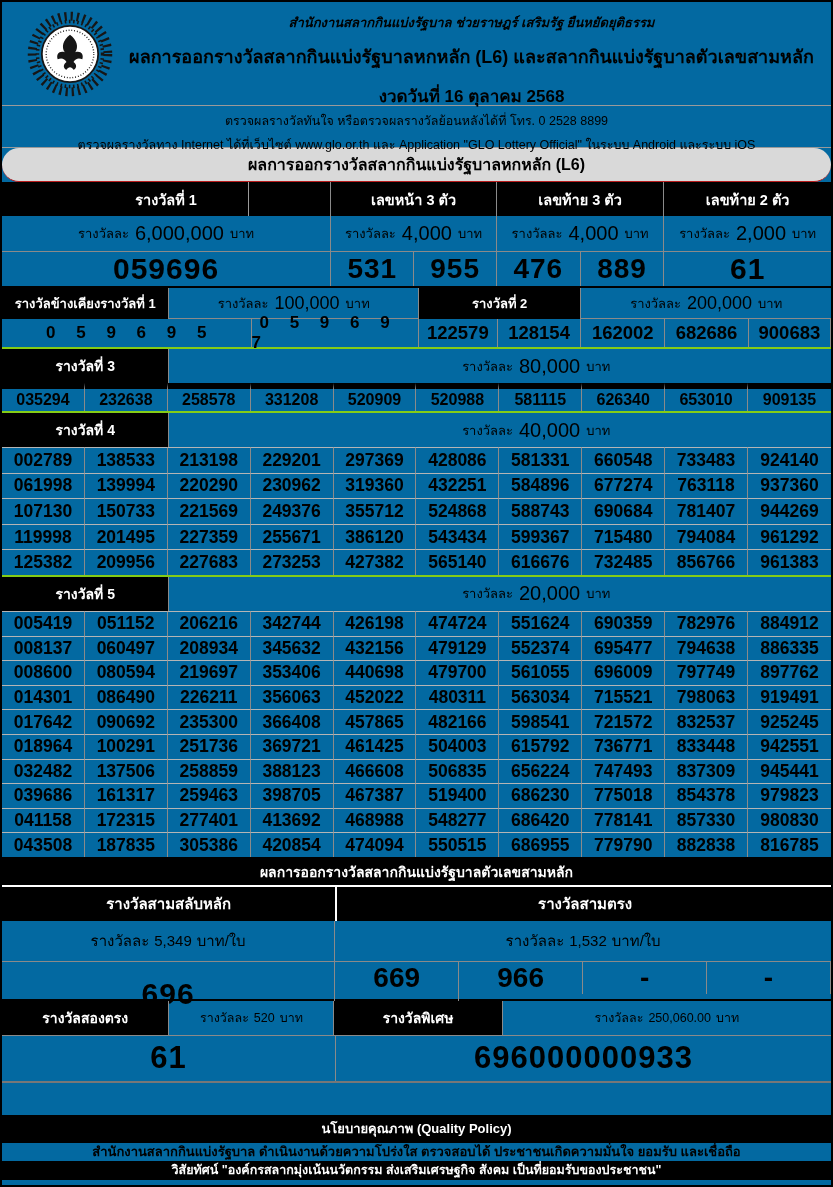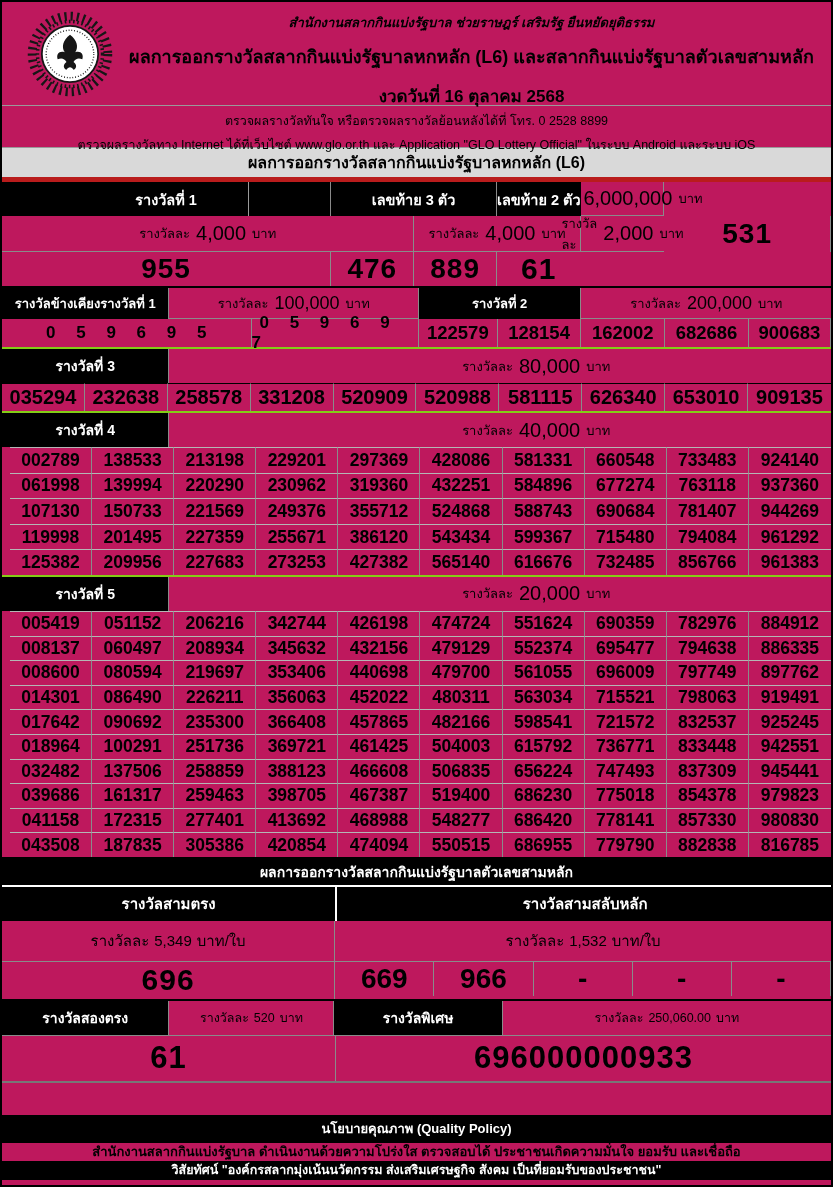--- a/index.html
+++ b/index.html
@@ -1,33 +1,33 @@
 <!DOCTYPE html>
 <html><head>
 <meta charset="utf-8">
 <style>
   * { margin:0; padding:0; box-sizing:border-box; }
   body { background:#fff; font-family:"Liberation Sans", sans-serif; }
-  .page { width:833px; height:1187px; border:2px solid #000; background:#be185d; overflow:hidden; }
+  .page { width:833px; height:1187px; border:2px solid #000; background:#0369a1; overflow:hidden; }
 
   
   .hdr { height:104px; position:relative; border-bottom:1px solid #9a9a9a; }
   .emblem { position:absolute; left:24px; top:8px; width:88px; height:88px; }
   .titles { position:absolute; left:120px; right:10px; top:0; height:100%; text-align:center; }
   .motto { font-style:italic; font-weight:bold; font-size:13px; margin-top:10px; }
   .h-title { font-weight:bold; font-size:18px; margin-top:9px; }
   .h-date { font-weight:bold; font-size:17px; margin-top:11px; }
 
   .info { height:42px; border-bottom:1px solid #9a9a9a; text-align:center; font-size:12.5px; color:#000; }
   .info div:first-child { padding-top:5px; }
   .info div + div { padding-top:4px; }
 
-  .graybar { height:34px; background:#d9d9d9; border-bottom:5px solid #b91c1c;
+  .graybar { height:34px; background:#d9d9d9; border-bottom:1px solid #b91c1c;
              display:flex; align-items:center; justify-content:center;
-             font-weight:bold; font-size:16px; }
+             font-weight:bold; font-size:16px;border-radius:17px; }
 
   
   .blk { background:#000; color:#fff; font-weight:bold; display:flex; align-items:center; justify-content:center; }
   .cell { display:flex; align-items:center; justify-content:center; }
   .br { border-right:1px solid #8a8a8a; }
   .bb { border-bottom:1px solid #8a8a8a; }
   .amt { font-size:13px; gap:6px; }
   .amt b { font-size:20px; font-weight:normal; }
   .num { font-weight:bold; font-size:28px; letter-spacing:1px; }
 
@@ -48,40 +48,40 @@
   .side .amt b { font-size:18px; }
   .spread { font-weight:bold; font-size:17px; letter-spacing:8px; text-indent:8px; }
   .n5 { font-weight:bold; font-size:18.5px; }
   .sp3 { grid-column:span 3; }
 
   
   .phead { display:grid; grid-template-columns:20.2% 79.8%; height:36px; border-top:2px solid #84cc16;gap:36px; }
   .phead .hd { font-size:14px; }
   .ngrid { display:grid; grid-template-columns:repeat(10,10%); }
   .ngrid > div { display:flex; align-items:center; justify-content:center;
-                 font-weight:bold; font-size:20px;
-                 border-right:1px solid #8a8a8a; border-top:1px solid #000000; }
+                 font-weight:bold; font-size:16px;
+                 border-right:1px solid #8a8a8a; border-top:6px solid #000000; }
   .ngrid > div:nth-child(10n) { border-right:none; }
   .r28 > div { height:28px; }
-  .grow { display:grid; grid-template-columns:repeat(10,10%);padding-left:8px; }
+  .grow { display:grid; grid-template-columns:repeat(10,10%); }
   .grow > div { display:flex; align-items:center; justify-content:center;
                 font-weight:bold; font-size:17.5px; height:25.6px;
                 border-right:1px solid #8a8a8a; border-top:1px solid #b5b5b5; }
   .grow > div:nth-child(10n) { border-right:none; }
   .p5 .grow > div { height:24.6px; }
 
   
   .bar3d { height:28px; background:#000; color:#fff; font-weight:bold; font-size:14px;
            display:flex; align-items:center; justify-content:center; border-top:2px solid #000; }
   .n3head { display:grid; grid-template-columns:40.2% 59.8%; height:36px; gap:2px; background:#fff; padding-top:2px; }
   .n3head .blk { font-size:15px; }
   .n3amt { display:grid; grid-template-columns:40.2% 59.8%; height:40px; }
   .n3amt .cell { font-size:15px; gap:5px; }
   .n3nums { display:grid; grid-template-columns:40.2% 59.8%; height:38px; border-top:1px solid #8a8a8a;text-align:right; }
-  .subgrid { display:grid; grid-template-columns:repeat(5,1fr); }
+  .subgrid { display:grid; grid-template-columns:repeat(4,1fr); }
   .subgrid > div { display:flex; align-items:center; justify-content:center;
                    font-weight:bold; font-size:28px; border-right:1px solid #8a8a8a; }
   .subgrid > div:last-child { border-right:none; }
 
   
   .two-head { display:grid; grid-template-columns:20.2% 19.9% 20.3% 39.6%; height:36px; border-top:2px solid #000; }
   .two-head .blk { font-size:14px; }
   .two-head .cell { font-size:12.5px; gap:5px; }
   .two-nums { display:grid; grid-template-columns:40.3% 59.7%; height:46px; border-top:1px solid #8a8a8a; }
   .two-nums .num { font-size:31px; }
@@ -120,20 +120,21 @@
     <div>ตรวจผลรางวัลทันใจ  หรือตรวจผลรางวัลย้อนหลังได้ที่  โทร. 0 2528 8899</div>
     <div>ตรวจผลรางวัลทาง Internet ได้ที่เว็บไซต์  www.glo.or.th และ Application "GLO Lottery Official" ในระบบ Android และระบบ iOS</div>
   </div>
 
   <div class="graybar">ผลการออกรางวัลสลากกินแบ่งรัฐบาลหกหลัก (L6)</div>
 
   <div class="pz1">
     <div class="blk hd hd1 br">
         <span>รางวัลที่ 1</span>
       </div>
+    <div class="blk hd br sp2">เลขหน้า 3 ตัว</div>
     <div class="blk hd br sp2">เลขท้าย 3 ตัว</div>
     <div class="blk hd">เลขท้าย 2 ตัว</div>
 
     <div class="cell amt br bb">
       <span>รางวัลละ</span>
         <b>6,000,000</b>
         <span>บาท</span>
     </div>
     <div class="cell amt br bb sp2">
       <span>รางวัลละ</span>
@@ -144,20 +145,21 @@
       <span>รางวัลละ</span>
         <b>4,000</b>
         <span>บาท</span>
     </div>
     <div class="cell amt bb">
       <span>รางวัลละ</span>
         <b>2,000</b>
         <span>บาท</span>
     </div>
 
+    <div class="cell num num-xl br">059696</div>
     <div class="cell num br">531</div>
     <div class="cell num br">955</div>
     <div class="cell num br">476</div>
     <div class="cell num br">889</div>
     <div class="cell num num-xl">61</div>
   </div>
 
   <div class="side">
     <div class="blk hd br">รางวัลข้างเคียงรางวัลที่ 1</div>
     <div class="cell amt br bb sp2">
@@ -402,22 +404,22 @@
           <div>779790</div>
           <div>882838</div>
           <div>816785</div>
         </div>
       </div>
   </div>
 
   <div class="bar3d">ผลการออกรางวัลสลากกินแบ่งรัฐบาลตัวเลขสามหลัก</div>
 
   <div class="n3head">
+    <div class="blk">รางวัลสามสลับหลัก</div>
     <div class="blk">รางวัลสามตรง</div>
-    <div class="blk">รางวัลสามสลับหลัก</div>
   </div>
   <div class="n3amt">
     <div class="cell br">
       <span>รางวัลละ</span>
         <span>5,349</span>
         <span>บาท/ใบ</span>
     </div>
     <div class="cell">
       <span>รางวัลละ</span>
         <span>1,532</span>

